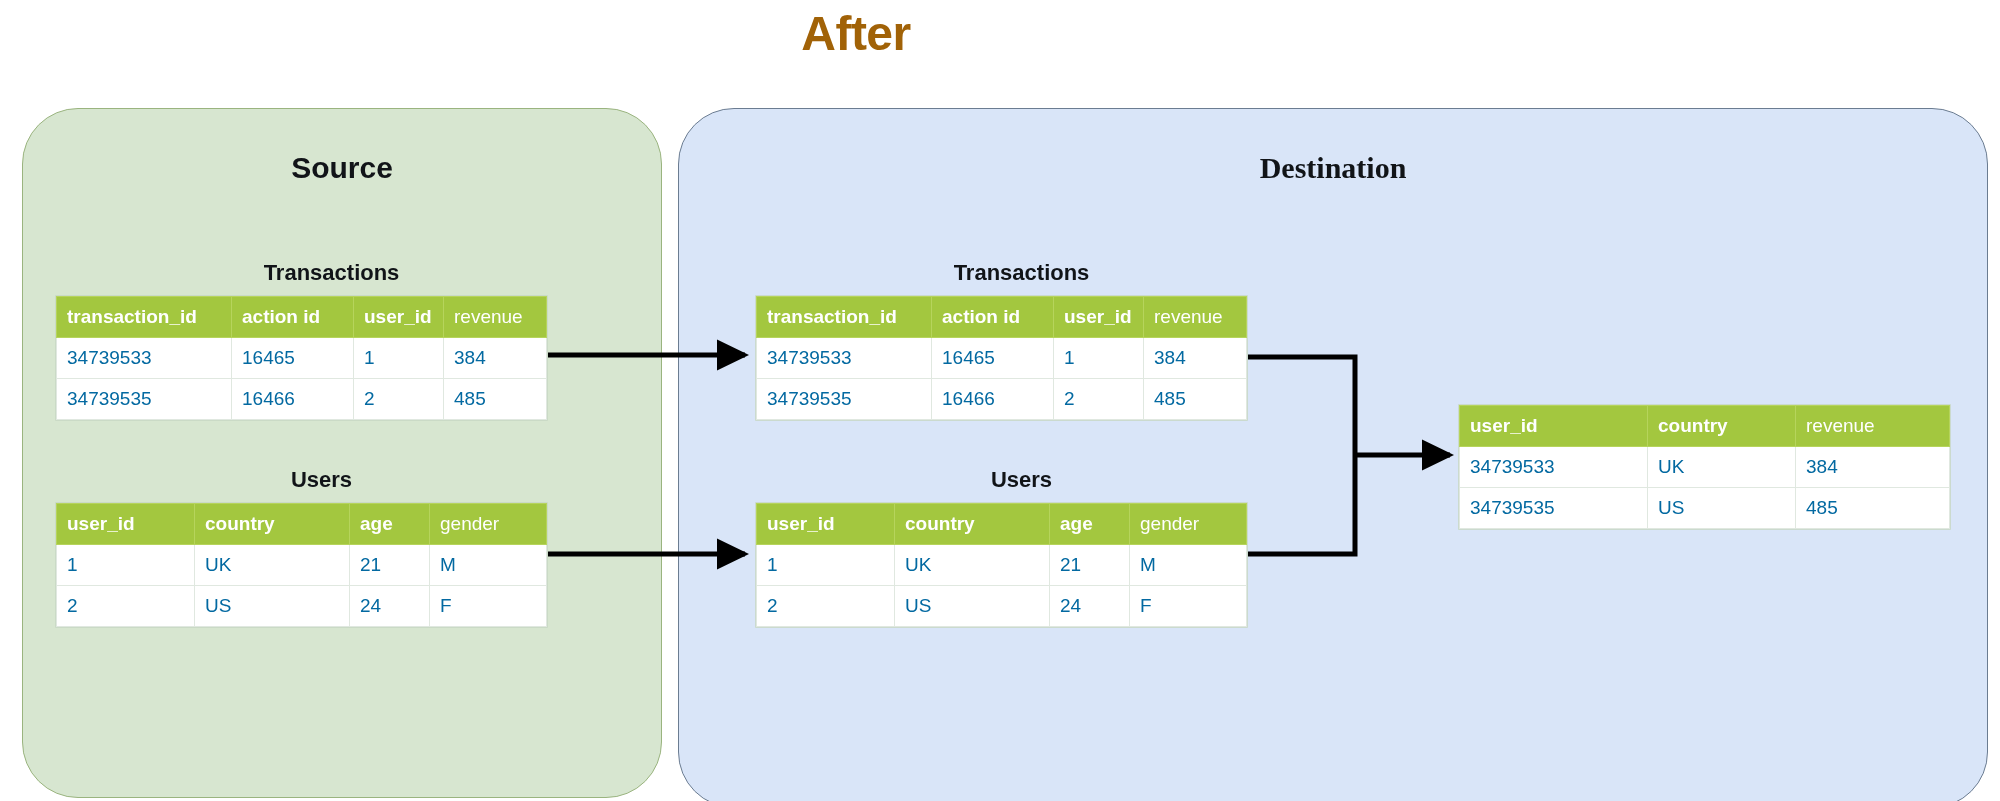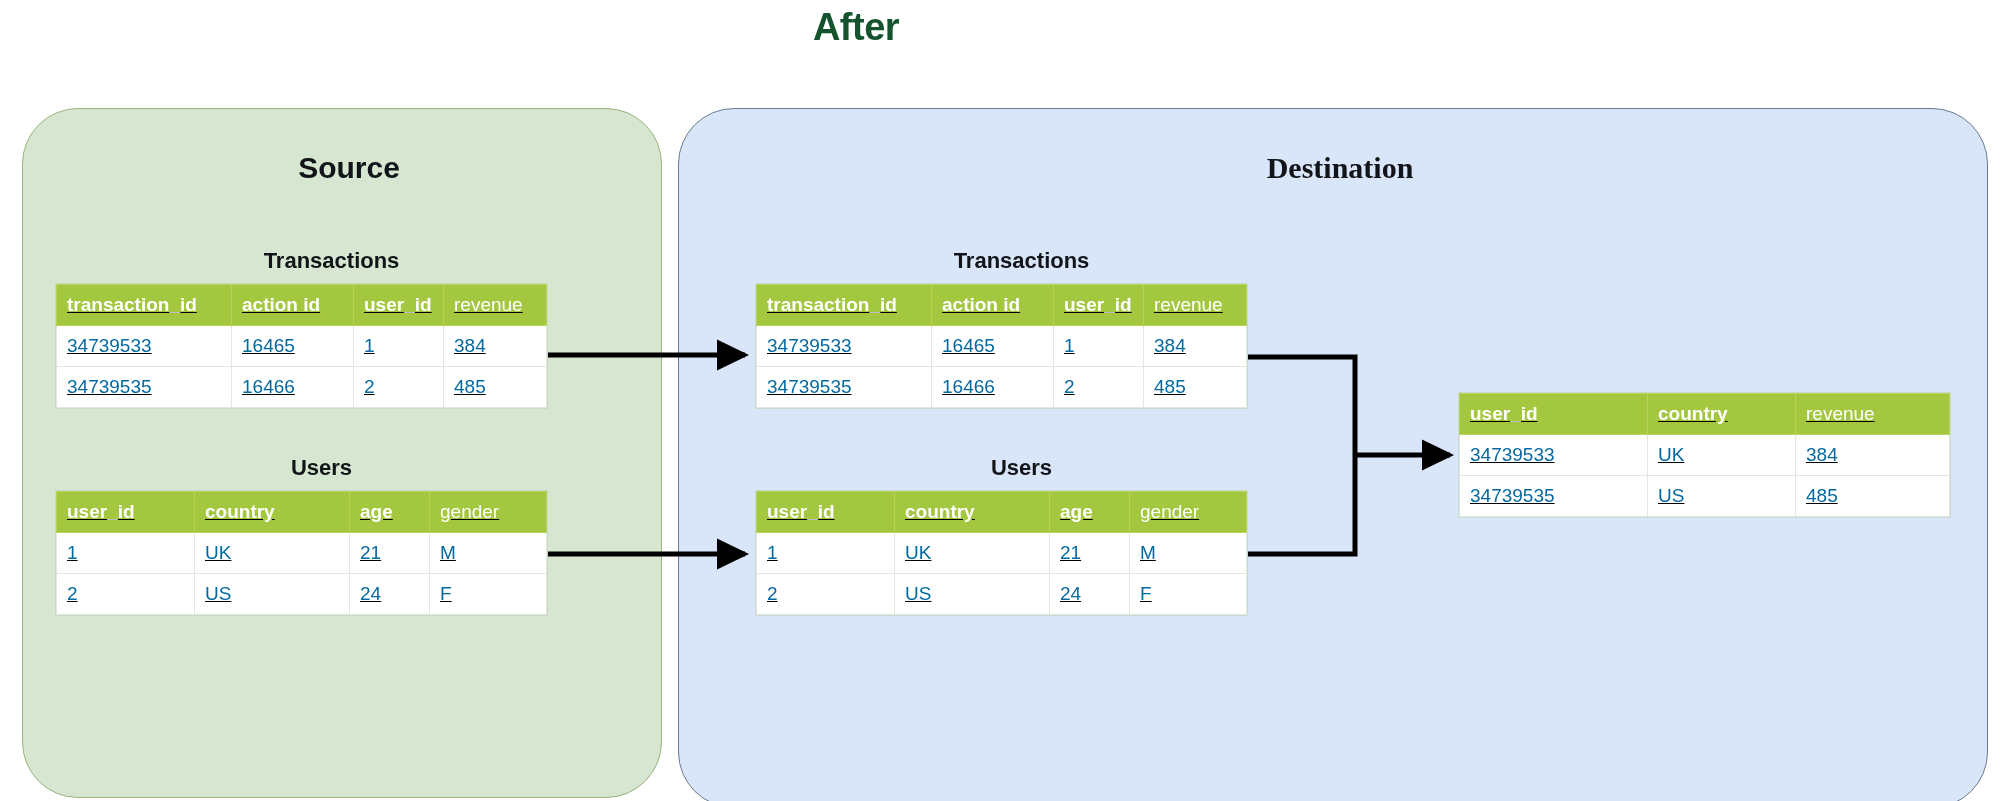--- a/index.html
+++ b/index.html
@@ -15,23 +15,23 @@
     overflow: hidden;
   }
 
   
   .page-title {
     position: absolute;
     top: 6px;
     left: 0;
     width: 1712px;
     text-align: center;
-    font-size: 38px;
+    font-size: 48px;
     font-weight: bold;
-    color: #14532d;
+    color: #a16207;
     letter-spacing: -0.5px;
   }
 
   
   .panel {
     position: absolute;
     box-sizing: border-box;
   }
   .panel-source {
     left: 22px;
@@ -55,43 +55,42 @@
   }
   .panel-title {
     position: absolute;
     top: 42px;
     left: 0;
     width: 100%;
     text-align: center;
     font-size: 30px;
     font-weight: bold;
     color: #111418;
-    padding-left: 7px;
   }
   .panel-source .panel-title { top: 42px; }
   .panel-destination .panel-title { top: 42px; font-family: Liberation Serif, serif; }
 
   
   .tblock {
     position: absolute;
     z-index: 5;
+    margin-top: 12px;
   }
   .tblock-caption {
     font-size: 22px;
     font-weight: bold;
     color: #111418;
     margin: 0 0 10px 0;
     white-space: nowrap;
   }
   .dtable {
     border-collapse: collapse;
     table-layout: fixed;
     background: #ffffff;
     box-shadow: 0 0 0 0.8px #c8d8c4;
-    text-decoration: underline;
   }
   .dtable th, .dtable td {
     font-size: 19px;
     color: #0369a1;
     text-align: left;
     padding: 7px 10px;
     height: 26px;
     border: 0.8px solid #e3eadf;
     overflow: hidden;
     white-space: nowrap;

